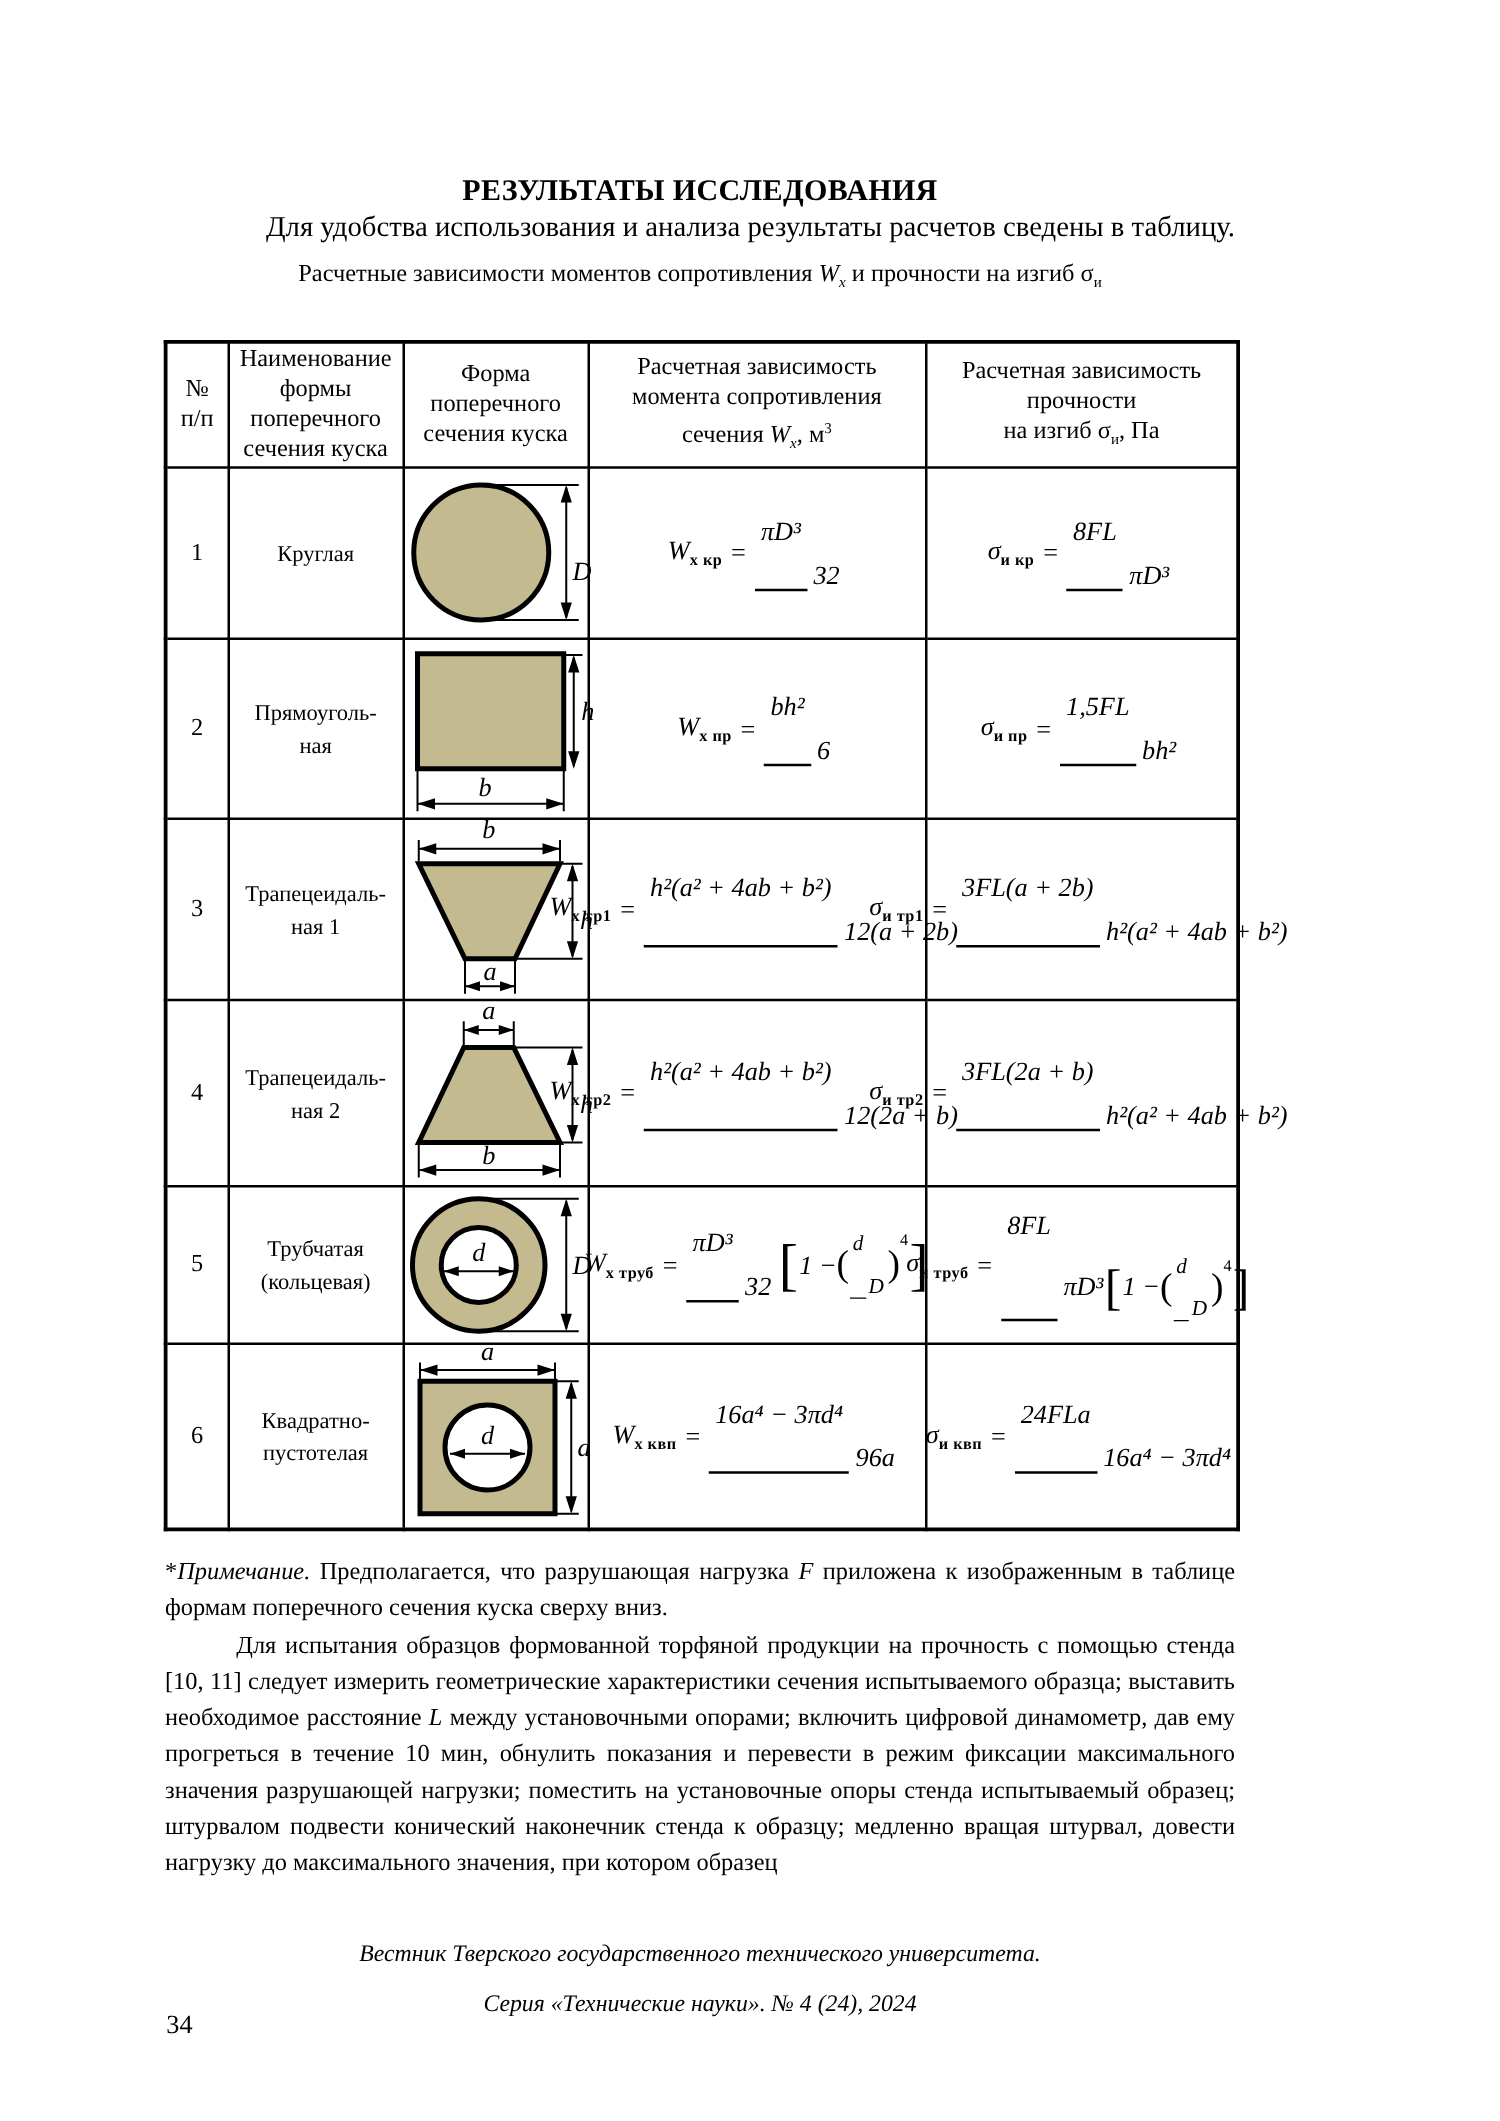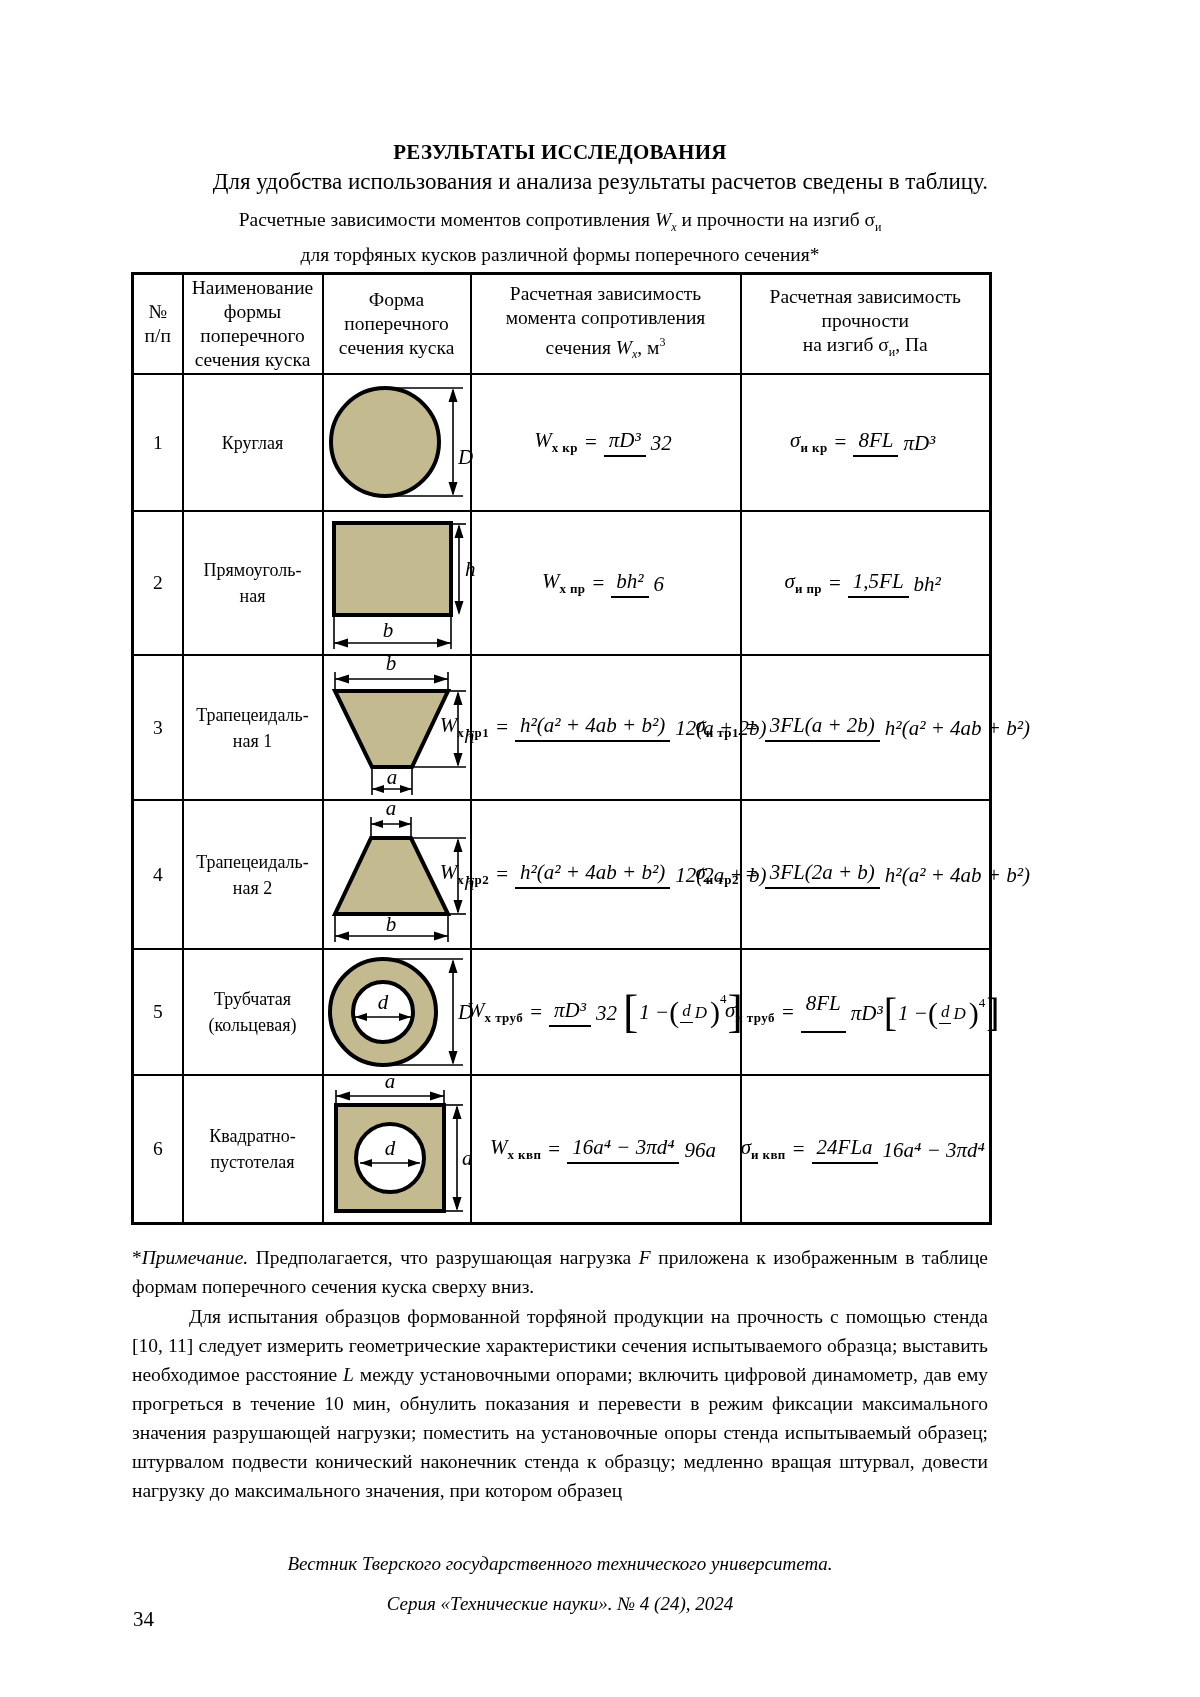--- a/index.html
+++ b/index.html
@@ -2,21 +2,21 @@
 <html><head>
 <meta charset="utf-8">
 <style>
   html,body { margin:0; padding:0; background:#ffffff; }
   body { width:1200px; height:1697px; font-family:"Liberation Serif","DejaVu Serif",serif; color:#000; }
   .page { position:relative; width:1200px; height:1697px; overflow:hidden; }
   .abs { position:absolute; }
   .content { left:132px; width:856px; }
   .it { font-style:italic; }
 
-  .title { top:140px; text-align:center; font-weight:bold; font-size:21px; letter-spacing:0.3px; }
+  .title { top:140px; text-align:center; font-weight:bold; font-size:24px; letter-spacing:0.3px; }
   .intro { top:169px; text-align:right; font-size:23px; }
   .caption { top:206px; text-align:center; font-size:19.5px; line-height:28px; }
   .caption sub { font-size:12px; }
 
   table.results { position:absolute; left:131px; top:272px; width:858px;
     border-collapse:collapse; table-layout:fixed; border:3px solid #000; }
   .results th, .results td { border:2px solid #000; padding:1px 3px; text-align:center;
     vertical-align:middle; font-weight:normal; }
   .results th { font-size:19.5px; line-height:24px; }
   .results th sub, .results th sup { font-size:12px; }
@@ -29,21 +29,21 @@
   tr.r6  { height:144px; }
   .num-cell  { font-size:19.5px; }
   .name-cell { font-size:18px; line-height:26px; white-space:pre-line; }
   .shape-cell svg { display:block; margin:0 auto; overflow:visible; }
 
   .math { display:flex; align-items:center; justify-content:center; font-size:21px; font-style:italic; white-space:nowrap; }
   .lhs sub { font-size:13px; font-style:normal; letter-spacing:0.4px;font-weight:bold; }
   .eq { font-style:normal; margin:0 7px; }
   .frac { display:inline-flex; flex-direction:row; align-items:center; }
   .frac > .num { border-bottom:2px solid #000; padding:0 5px 2px; align-self:stretch; text-align:center; }
-  .frac > .den { padding:2px 5px 0; }
+  .frac > .den { padding:2px 5px 0;margin-top:33px; }
   .denrow { display:inline-flex; align-items:center; }
   .sfrac { font-size:17px; margin:0 1px; }
   .sfrac > .num { border-bottom:1.5px solid #000; padding:0 2px 1px; }
   .sfrac > .den { padding:1px 2px 0; }
   .brk { font-style:normal; font-size:46px; line-height:1; font-weight:300; margin:0 1px; }
   .brk-s { font-size:40px; }
   .par { font-style:normal; font-size:30px; line-height:1; }
   .exp4 { font-style:normal; font-size:13px; align-self:flex-start; transform:translateY(2px); }
 
   .dim { font:italic 21px "Liberation Serif","DejaVu Serif",serif; fill:#000; }
@@ -60,21 +60,20 @@
 </head>
 <body>
 
 <div class="page">
 
   <div class="abs content title">РЕЗУЛЬТАТЫ ИССЛЕДОВАНИЯ</div>
   <div class="abs content intro">Для удобства использования и анализа результаты расчетов сведены в таблицу.</div>
 
   <div class="abs content caption">
     <div><span>Расчетные зависимости моментов сопротивления </span><span class="it">W</span><sub class="it">x</sub><span> и прочности на изгиб σ</span><sub>и</sub></div>
-    <div>для торфяных кусков различной формы поперечного сечения*</div>
   </div>
 
   <table class="results">
     <colgroup>
         <col style="width:50px">
         <col style="width:140px">
         <col style="width:148px">
         <col style="width:270px">
         <col style="width:250px">
       </colgroup>

